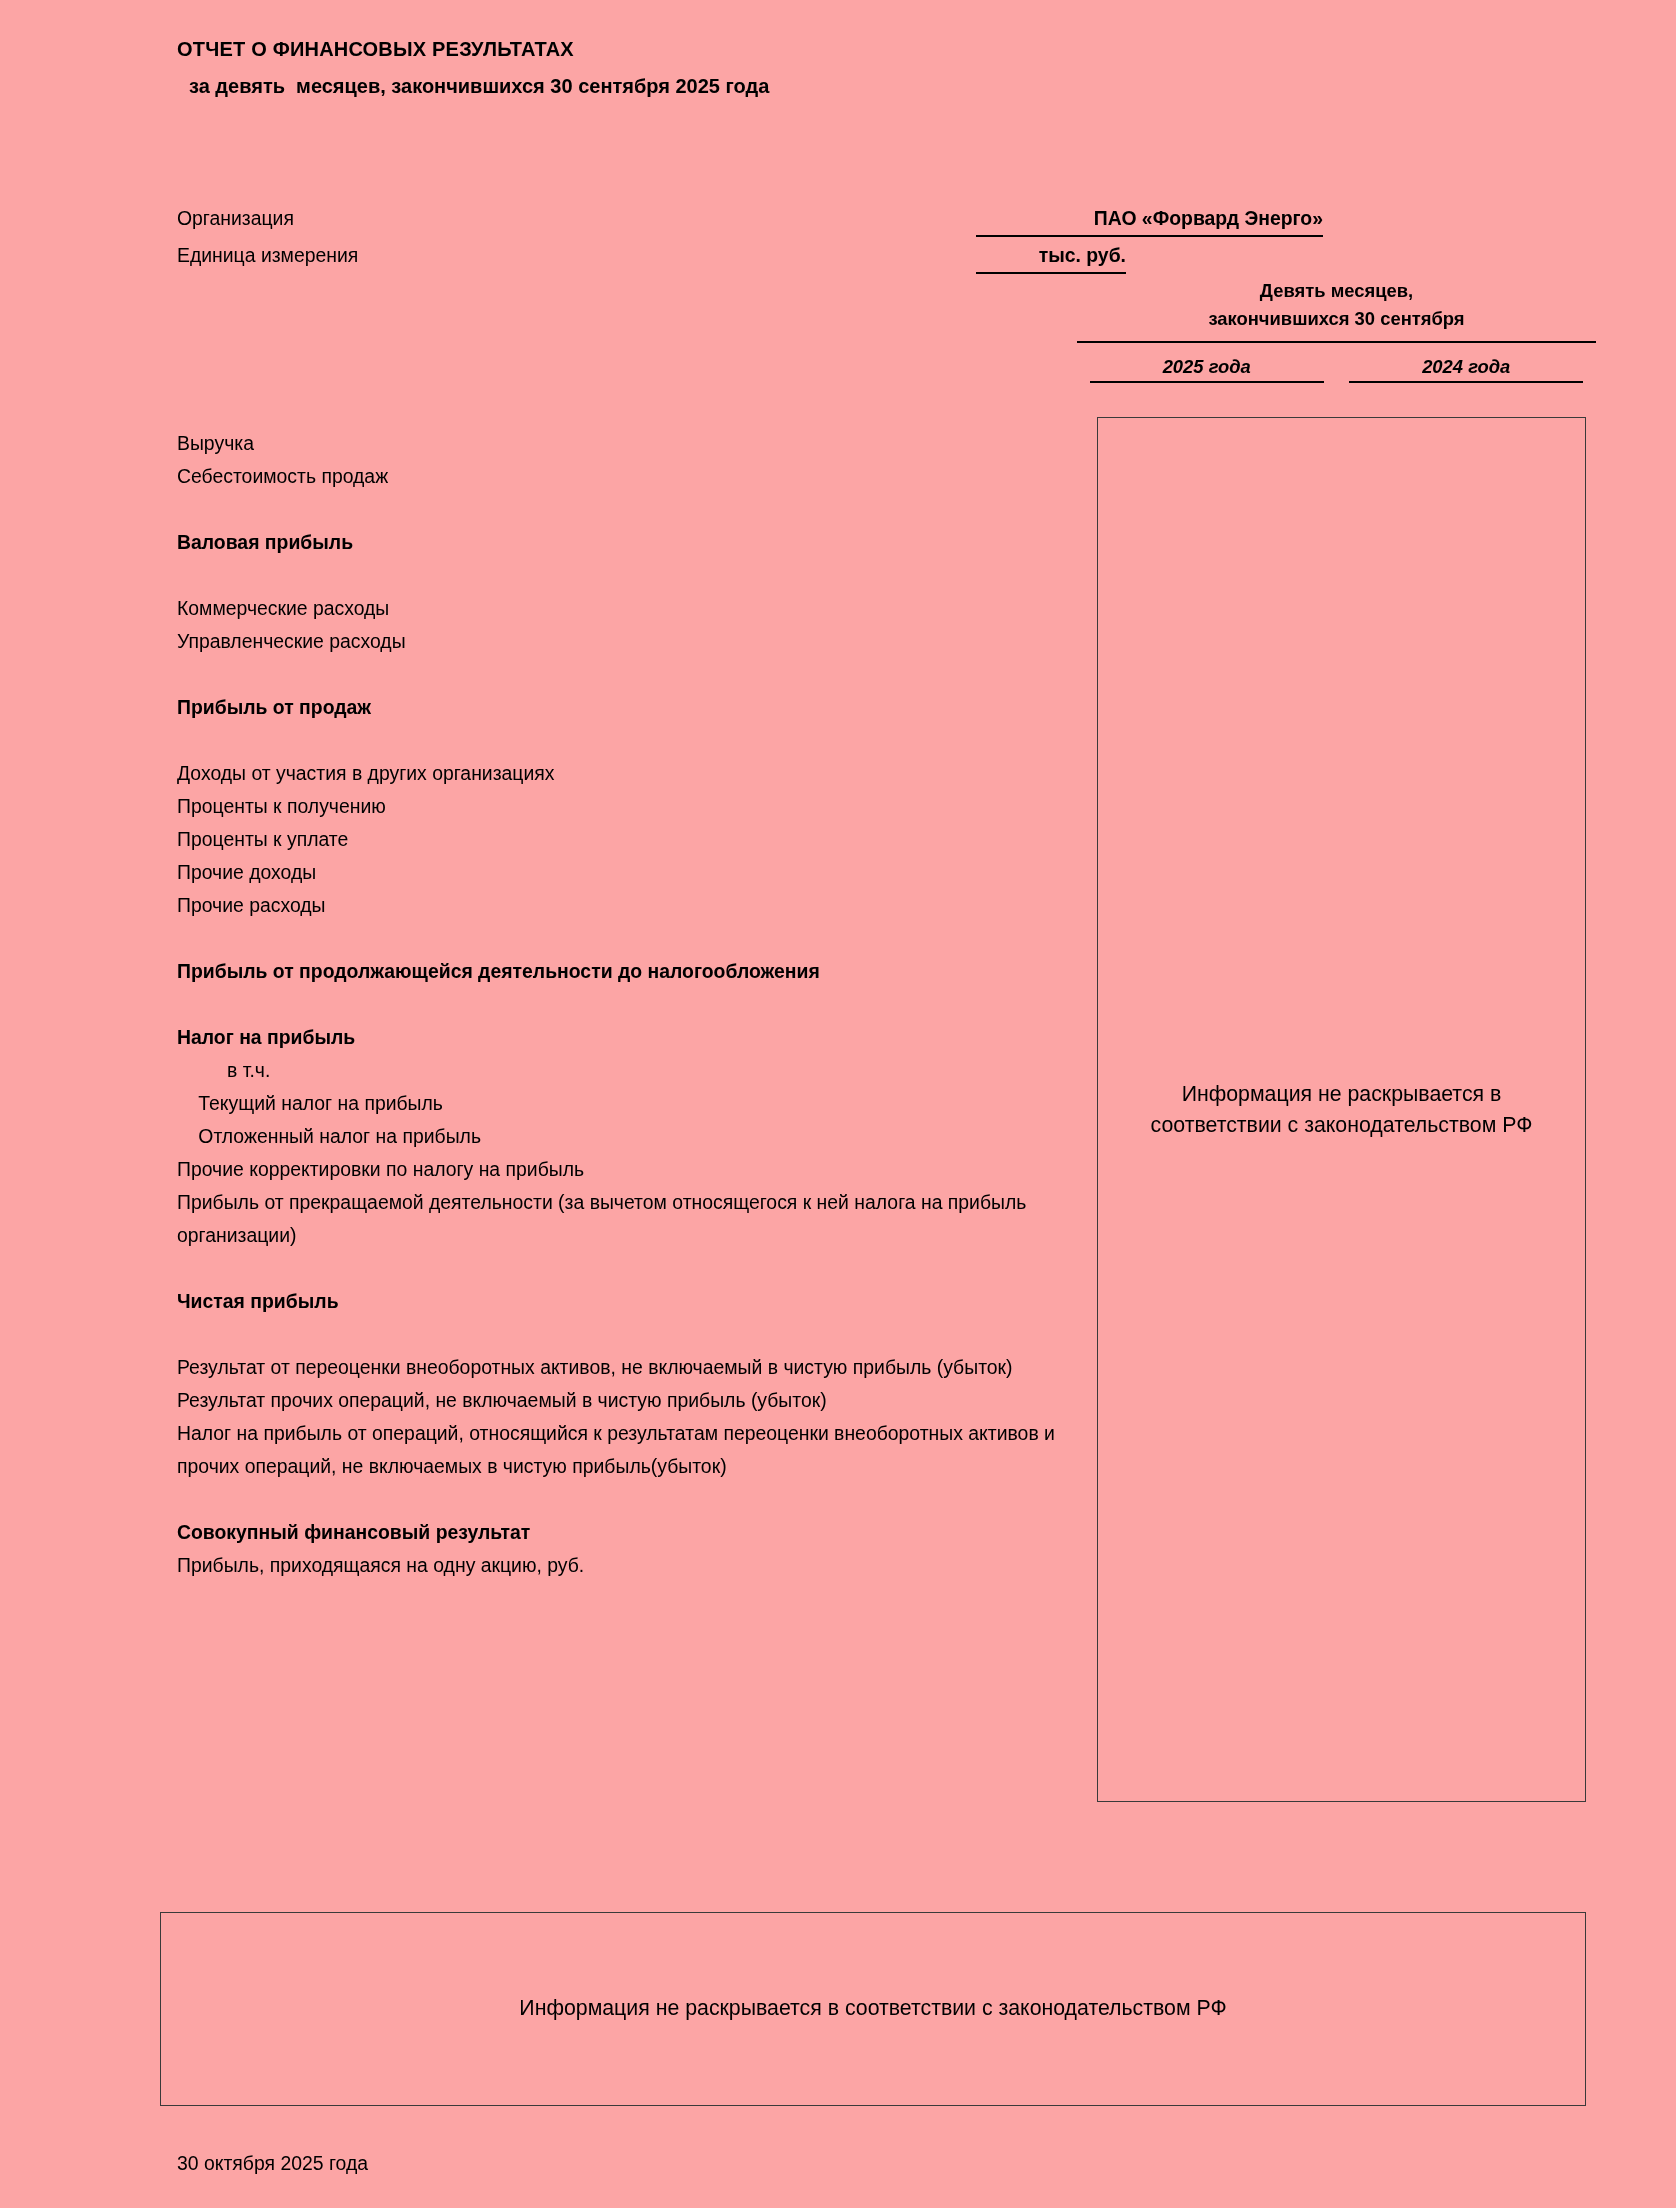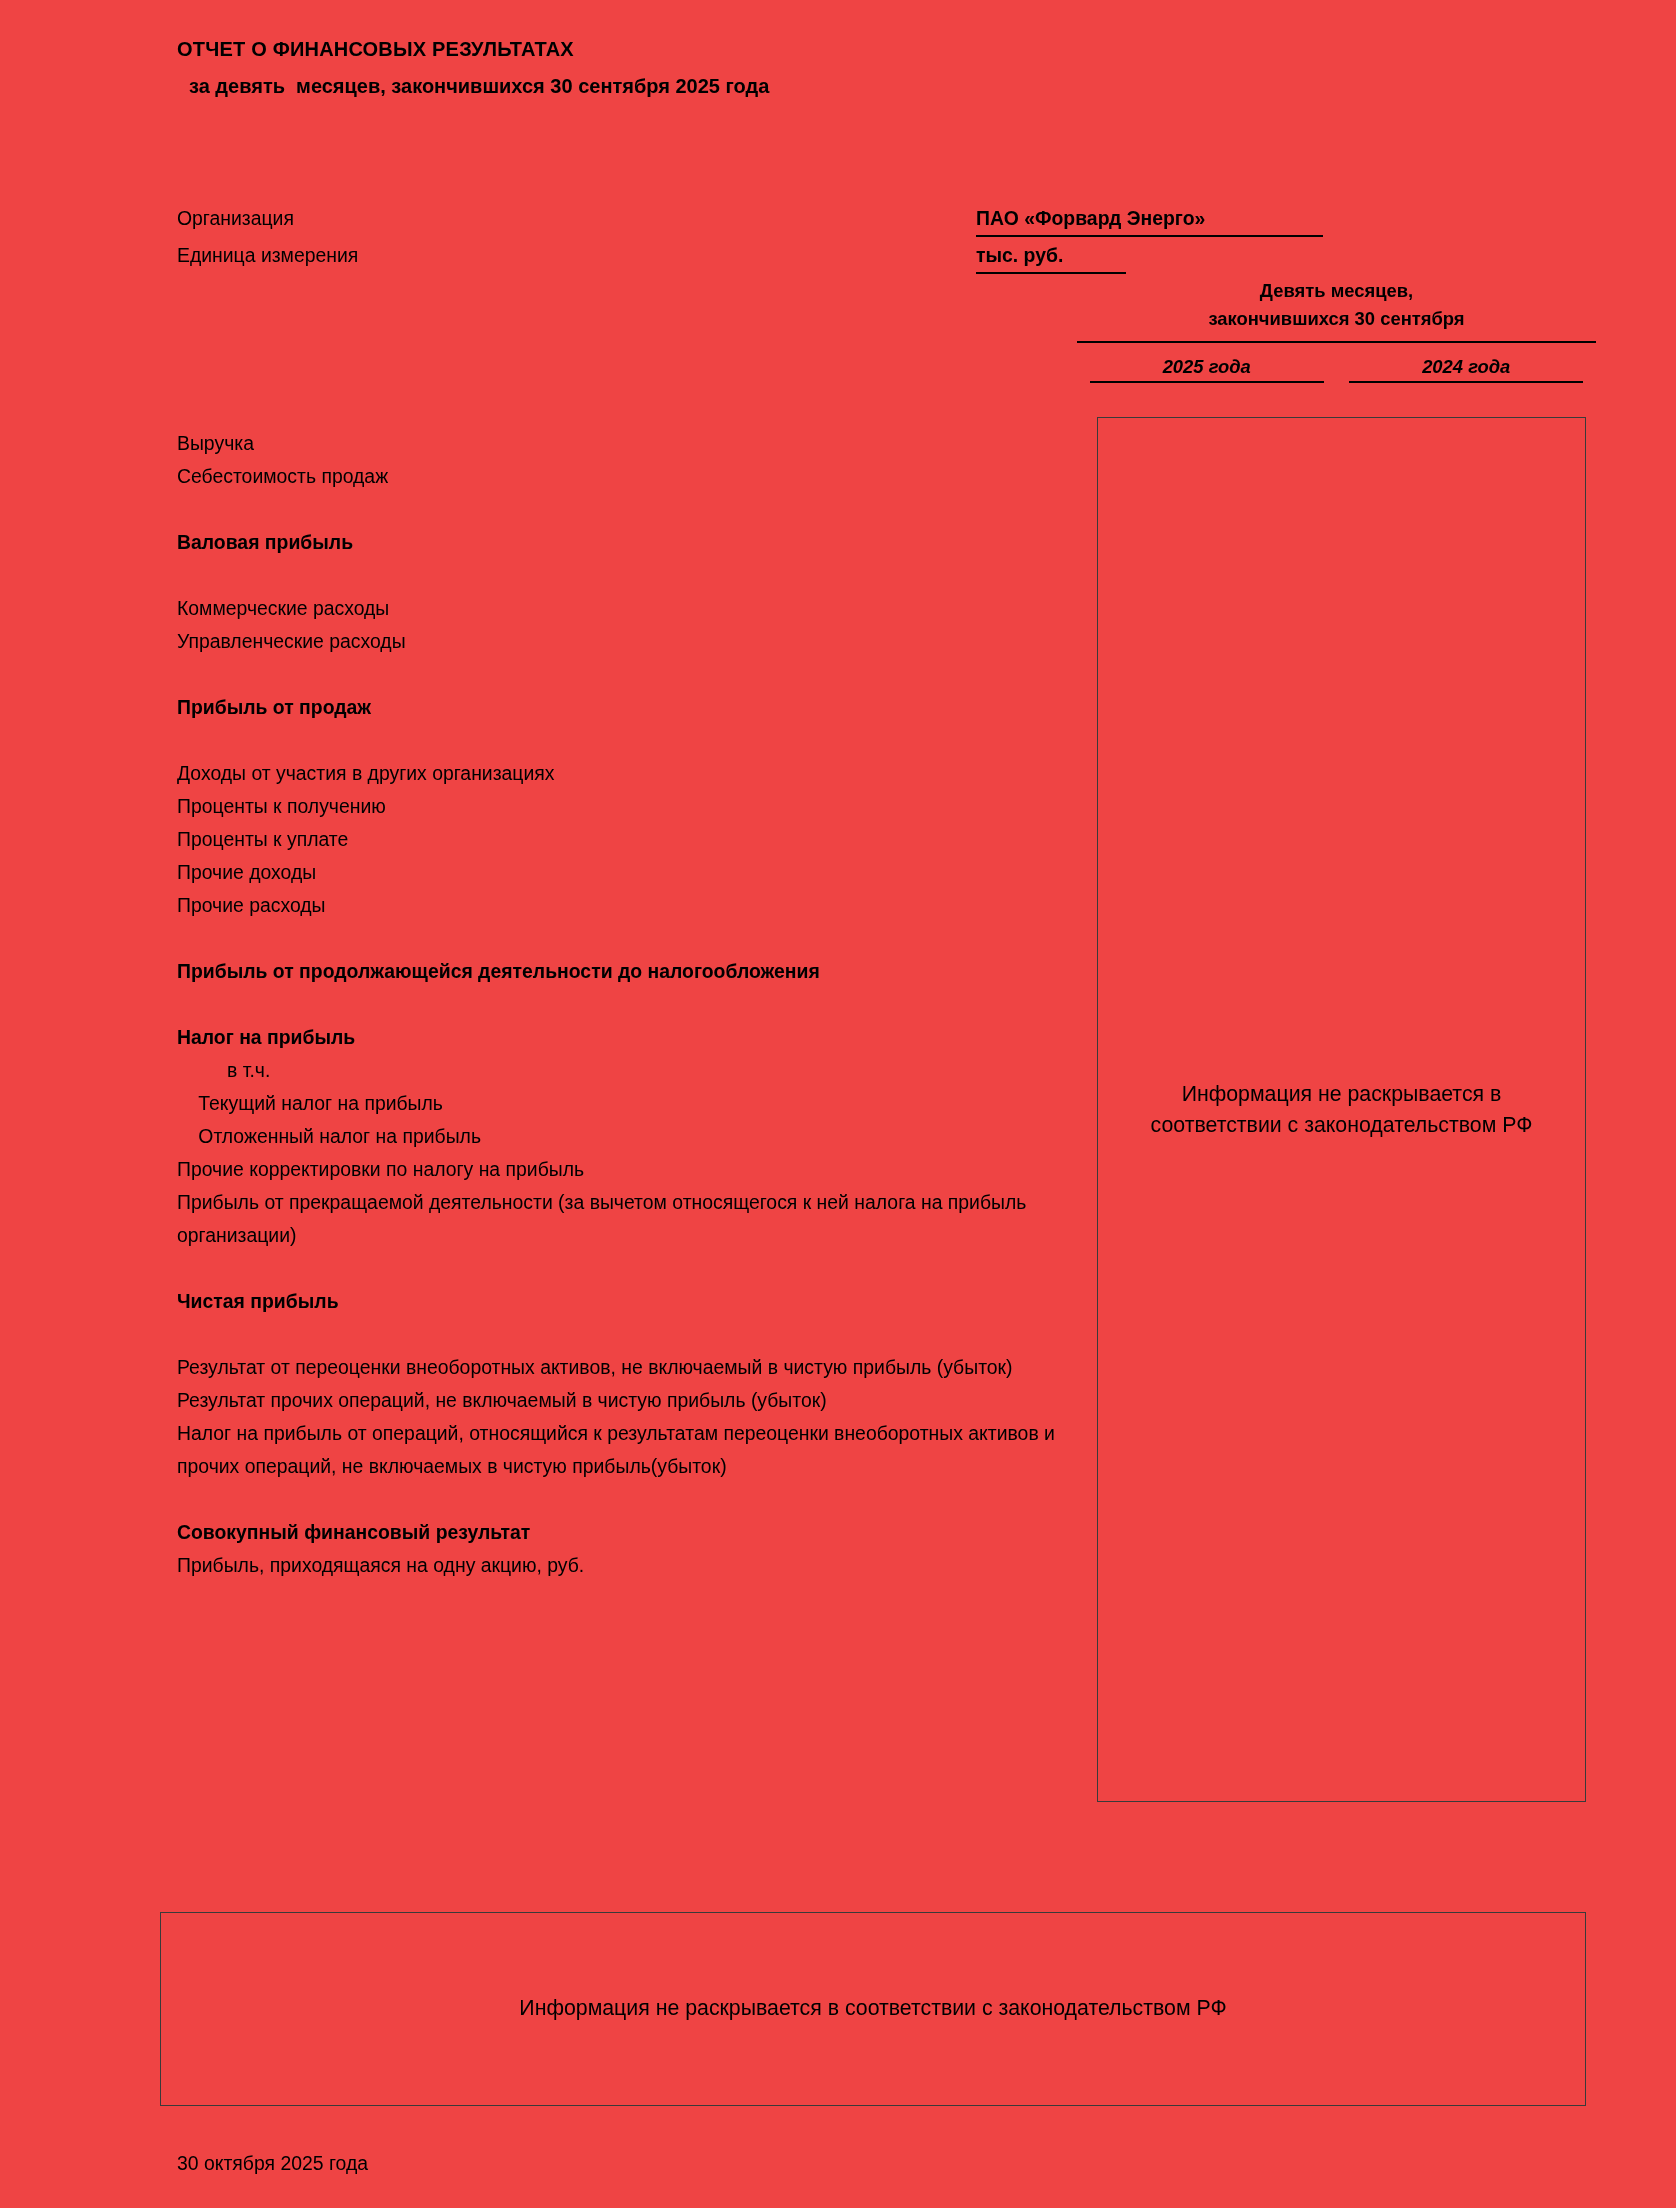--- a/index.html
+++ b/index.html
@@ -9,21 +9,21 @@
     background: #ffffff;
   }
   body {
     font-family: "Liberation Sans", sans-serif;
     color: #000000;
   }
   .page {
     position: relative;
     width: 1677px;
     height: 2209px;
-    background: #ef4444;
+    background: #fca5a5;
     overflow: hidden;
   }
 
   
   .title-block {
     position: absolute;
     left: 177px;
     top: 35px;
     width: 1067px;
   }
@@ -62,21 +62,21 @@
     font-size: 19.4px;
     line-height: 29px;
     white-space: pre;
   }
   .meta-value {
     position: absolute;
     top: 0;
     font-size: 19.4px;
     font-weight: bold;
     line-height: 29px;
-    text-align: left;
+    text-align: right;
     border-bottom: 2.4px solid #000;
     padding-bottom: 1.9px;
     white-space: pre;
   }
   .meta-value.org {
     left: 799px;
     width: 347px;
   }
   .meta-value.unit {
     left: 799px;

